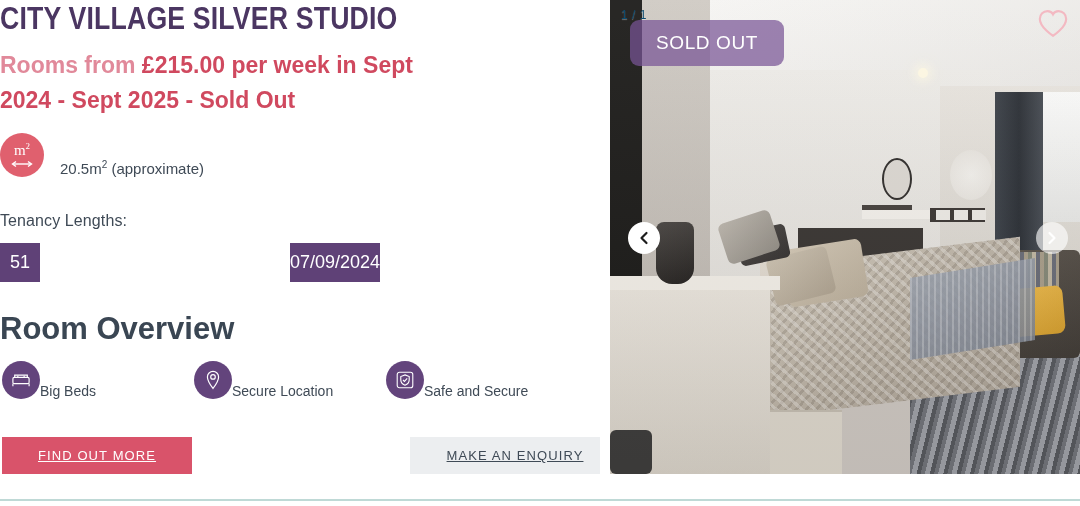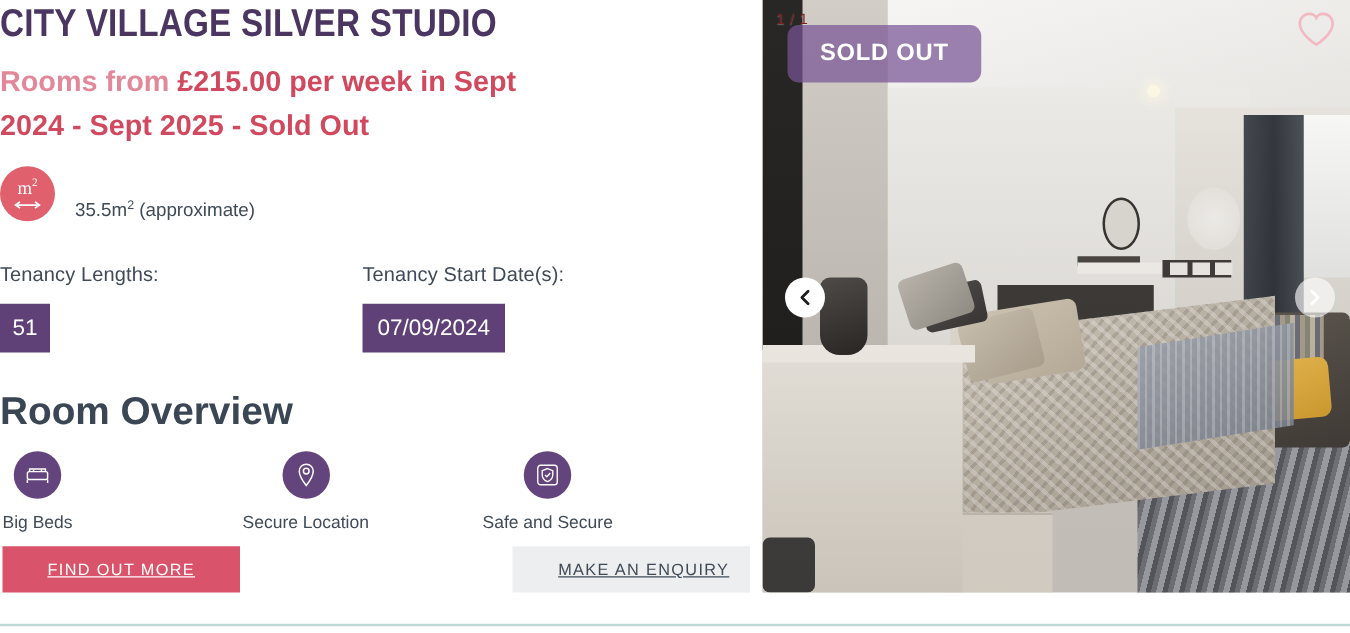--- a/index.html
+++ b/index.html
@@ -54,29 +54,29 @@
   .ten-label {
     position: absolute; font-size: 16px; color: #3f4a56; letter-spacing: .1px;
   }
   .ten-label.a { left: 0;   top: 212px; }
   .ten-label.b { left: 290px; top: 212px; }
   .ten-chip {
     position: absolute; background: #5f4177; color: #ffffff;
     font-size: 18px; display: flex; align-items: center; justify-content: center;
   }
   .ten-chip.a { left: 0;   top: 243px; width: 40px; height: 39px; }
-  .ten-chip.b { left: 290px; top: 243px; width: 114px; height: 39px; }
+  .ten-chip.b { left: 290px; top: 243px; width: 90px; height: 39px; }
 
   
   .ro-title {
     position: absolute; left: 0; top: 311px;
     font-size: 31px; font-weight: 700; color: #3a4653;
   }
   .feat {
-    position: absolute; top: 361px; display: flex; align-items: center; gap: 10px; flex-direction: column;
+    position: absolute; top: 361px; display: flex; align-items: flex-end; 
   }
   .feat.f0 { left: 2px; }
   .feat.f1 { left: 194px; }
   .feat.f2 { left: 386px; }
   .fcircle {
     width: 38px; height: 38px; border-radius: 50%; background: #63447c;
     display: flex; align-items: center; justify-content: center; flex: none;
   }
   .flabel { font-size: 14px; color: #3f4a56; white-space: nowrap; }
 
@@ -166,28 +166,28 @@
   .p-darkchair { position:absolute; left:0; top:430px; width:42px; height:44px;
                  background:#3d3c3b; border-radius:6px; }
   .p-wallshade { position:absolute; left:340px; top:150px; width:42px; height:50px; border-radius:50%;
                  background: radial-gradient(circle,#f0eeea,#e2ded8); opacity:.9; }
 
   .glass { position:absolute; inset:0; pointer-events:none;
            background: linear-gradient(180deg, rgba(255,255,255,.06), rgba(0,0,0,.04)); }
 
   
   .counter {
-    position: absolute; left: 11px; top: 8px; font-size: 12px; color: #7f1d1d;
+    position: absolute; left: 11px; top: 8px; font-size: 12px; color: #0c4a6e;
     letter-spacing: .5px; text-shadow: 0 1px 1px rgba(255,255,255,.35);
   }
   .sold-out {
     position: absolute; left: 20px; top: 20px;
     background: rgba(120,85,150,.72); color: #fff;
     padding: 12px 26px; border-radius: 9px;
-    font-size: 19px; font-weight: 700; letter-spacing: .6px;
+    font-size: 19px; font-weight: 400; letter-spacing: .6px;
     font-family: "Liberation Sans Narrow", "Liberation Sans", sans-serif;
     text-transform: uppercase;
   }
   .heart { position: absolute; right: 10px; top: 6px; width: 34px; height: 34px; }
   .nav-btn {
     position: absolute; top: 222px; width: 32px; height: 32px; border-radius: 50%;
     display: flex; align-items: center; justify-content: center;
   }
   .nav-btn.prev { left: 18px; background: #ffffff; }
   .nav-btn.next { right: 12px; background: rgba(255,255,255,.62); }
@@ -210,28 +210,27 @@
     <div class="area-row">
       <div class="m2-badge">
         <div class="m2txt"><span>m</span><sup>2</sup></div>
         <svg class="arrow" viewBox="0 0 24 8">
           <line x1="3" y1="4" x2="21" y2="4" stroke="#fff" stroke-width="1.4"></line>
           <polyline points="6,1.5 2.5,4 6,6.5" fill="none" stroke="#fff" stroke-width="1.4"></polyline>
           <polyline points="18,1.5 21.5,4 18,6.5" fill="none" stroke="#fff" stroke-width="1.4"></polyline>
         </svg>
       </div>
       <div class="area-text">
-        <span>35.5m</span><sup>2</sup><span> (approximate)</span>
+        <span>20.5m</span><sup>2</sup><span> (approximate)</span>
       </div>
     </div>
 
     <div class="ten-label a">Tenancy Lengths:</div>
     <div class="ten-chip a">51</div>
 
-    <div class="ten-label b">Tenancy Start Date(s):</div>
     <div class="ten-chip b">07/09/2024</div>
 
     <div class="ro-title">Room Overview</div>
 
     <div class="feat f0">
       <div class="fcircle">
         <svg width="22" height="18" viewBox="0 0 24 20" fill="none" stroke="#fff" stroke-width="1.3">
           <rect x="3" y="7" width="18" height="7" rx="1.6"></rect>
           <path d="M5 7V4.6h14V7"></path>
           <path d="M3 14v3M21 14v3"></path>

